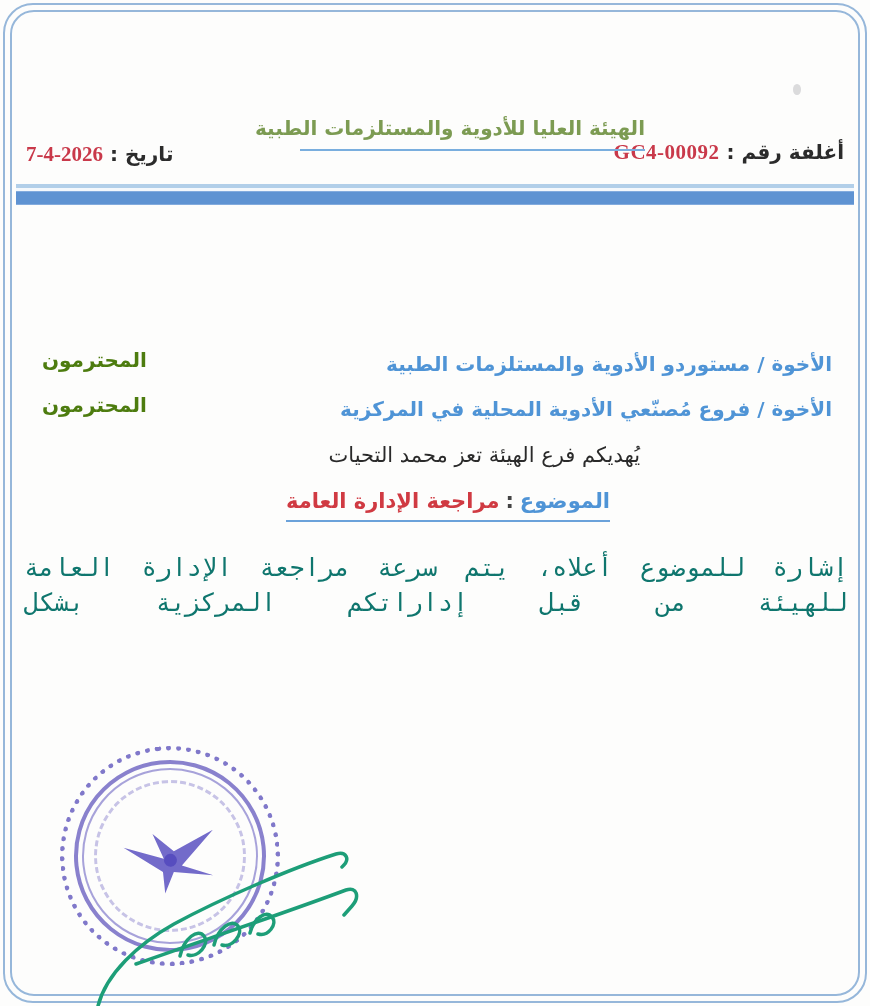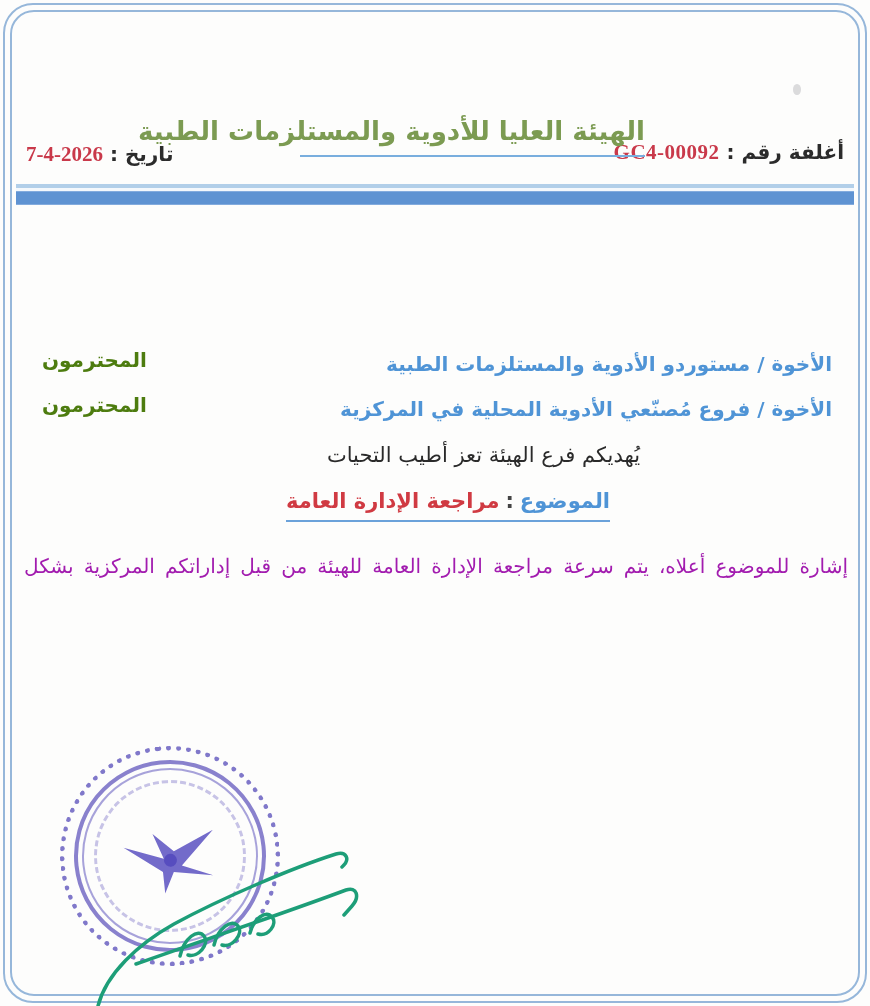--- a/index.html
+++ b/index.html
@@ -10,21 +10,21 @@
   }
   
   .border-outer{position:absolute;inset:3px;border:2px solid #96b7da;border-radius:30px;pointer-events:none;}
   .border-inner{position:absolute;inset:10px;border:2px solid #96b7da;border-radius:24px;pointer-events:none;}
 
   
   .circular-no{position:absolute;top:140px;right:26px;direction:rtl;font-size:20px;font-weight:bold;color:#2b2b2b;white-space:nowrap;}
   .circular-no .num{color:#c9394a;font-family:"Liberation Serif","DejaVu Serif",serif;font-size:21px;letter-spacing:.5px;}
   .org-title{
     position:absolute;top:116px;left:300px;width:345px;text-align:center;direction:rtl;
-    color:#7c9b52;font-size:26px;font-weight:bold;white-space:nowrap;
+    color:#7c9b52;font-size:20px;font-weight:bold;white-space:nowrap;
     padding-bottom:9px;border-bottom:2px solid #79aede;
   }
   .date-line{position:absolute;top:142px;left:26px;direction:rtl;font-size:20px;font-weight:bold;color:#2b2b2b;white-space:nowrap;}
   .date-line .num{color:#c9394a;font-family:"Liberation Serif","DejaVu Serif",serif;font-size:21px;}
 
   
   .bar{position:absolute;left:16px;right:16px;top:184px;}
   .bar .light{height:4px;background:#b2cfe9;}
   .bar .gap{height:3px;background:#f4f8fc;}
   .bar .main{height:12px;background:#5f93d2;border-top:1px solid #83abdd;border-bottom:1px solid #83abdd;}
@@ -42,22 +42,22 @@
   }
   .subject{
     position:absolute;top:489px;right:260px;direction:rtl;white-space:nowrap;
     font-size:21px;font-weight:bold;padding-bottom:7px;border-bottom:2px solid #6ba2da;
   }
   .subject .lbl{color:#4f94d6;}
   .subject .sep{color:#444;padding:0 6px;}
   .subject .val{color:#d03a42;}
 
   .body-line{
-    position:absolute;left:24px;right:22px;direction:rtl;color:#a21caf;
-    font-family:Liberation Serif, serif;font-size:20px;line-height:1.4;
+    position:absolute;left:24px;right:22px;direction:rtl;color:#0f766e;
+    font-family:Liberation Mono, monospace;font-size:25px;line-height:1.4;
   }
   .bl1{top:552px;text-align:justify;text-align-last:justify;}
   .bl2{top:604px;text-align:right;}
 
   
   .stamp{position:absolute;left:60px;top:746px;width:220px;height:220px;transform:rotate(-6deg);z-index:3;}
   .stamp .scallop{position:absolute;inset:0;border-radius:50%;border:5px dotted rgba(97,87,189,.8);}
   .stamp .ring1{position:absolute;inset:14px;border-radius:50%;border:4px solid rgba(97,87,189,.75);}
   .stamp .ring2{position:absolute;inset:22px;border-radius:50%;border:2px solid rgba(97,87,189,.55);}
   .stamp .arc{position:absolute;inset:34px;border-radius:50%;border:3px dashed rgba(97,87,189,.35);}
@@ -99,21 +99,21 @@
 
   <div class="recip-row row1">
     <span class="to">الأخوة / مستوردو الأدوية والمستلزمات الطبية</span>
     <span class="hon">المحترمون</span>
   </div>
   <div class="recip-row row2">
     <span class="to">الأخوة / فروع مُصنّعي الأدوية المحلية في المركزية</span>
     <span class="hon">المحترمون</span>
   </div>
 
-  <div class="greeting">يُهديكم فرع الهيئة تعز أطيب التحيات</div>
+  <div class="greeting">يُهديكم فرع الهيئة تعز محمد التحيات</div>
 
   <div class="subject">
     <span class="lbl">الموضوع</span><span class="sep">:</span><span class="val">مراجعة الإدارة العامة</span>
   </div>
 
   <div class="body-line bl1">إشارة للموضوع أعلاه، يتم سرعة مراجعة الإدارة العامة للهيئة من قبل إداراتكم المركزية بشكل</div>
 
   <div class="stamp">
     <div class="scallop"></div>
     <div class="ring1"></div>

